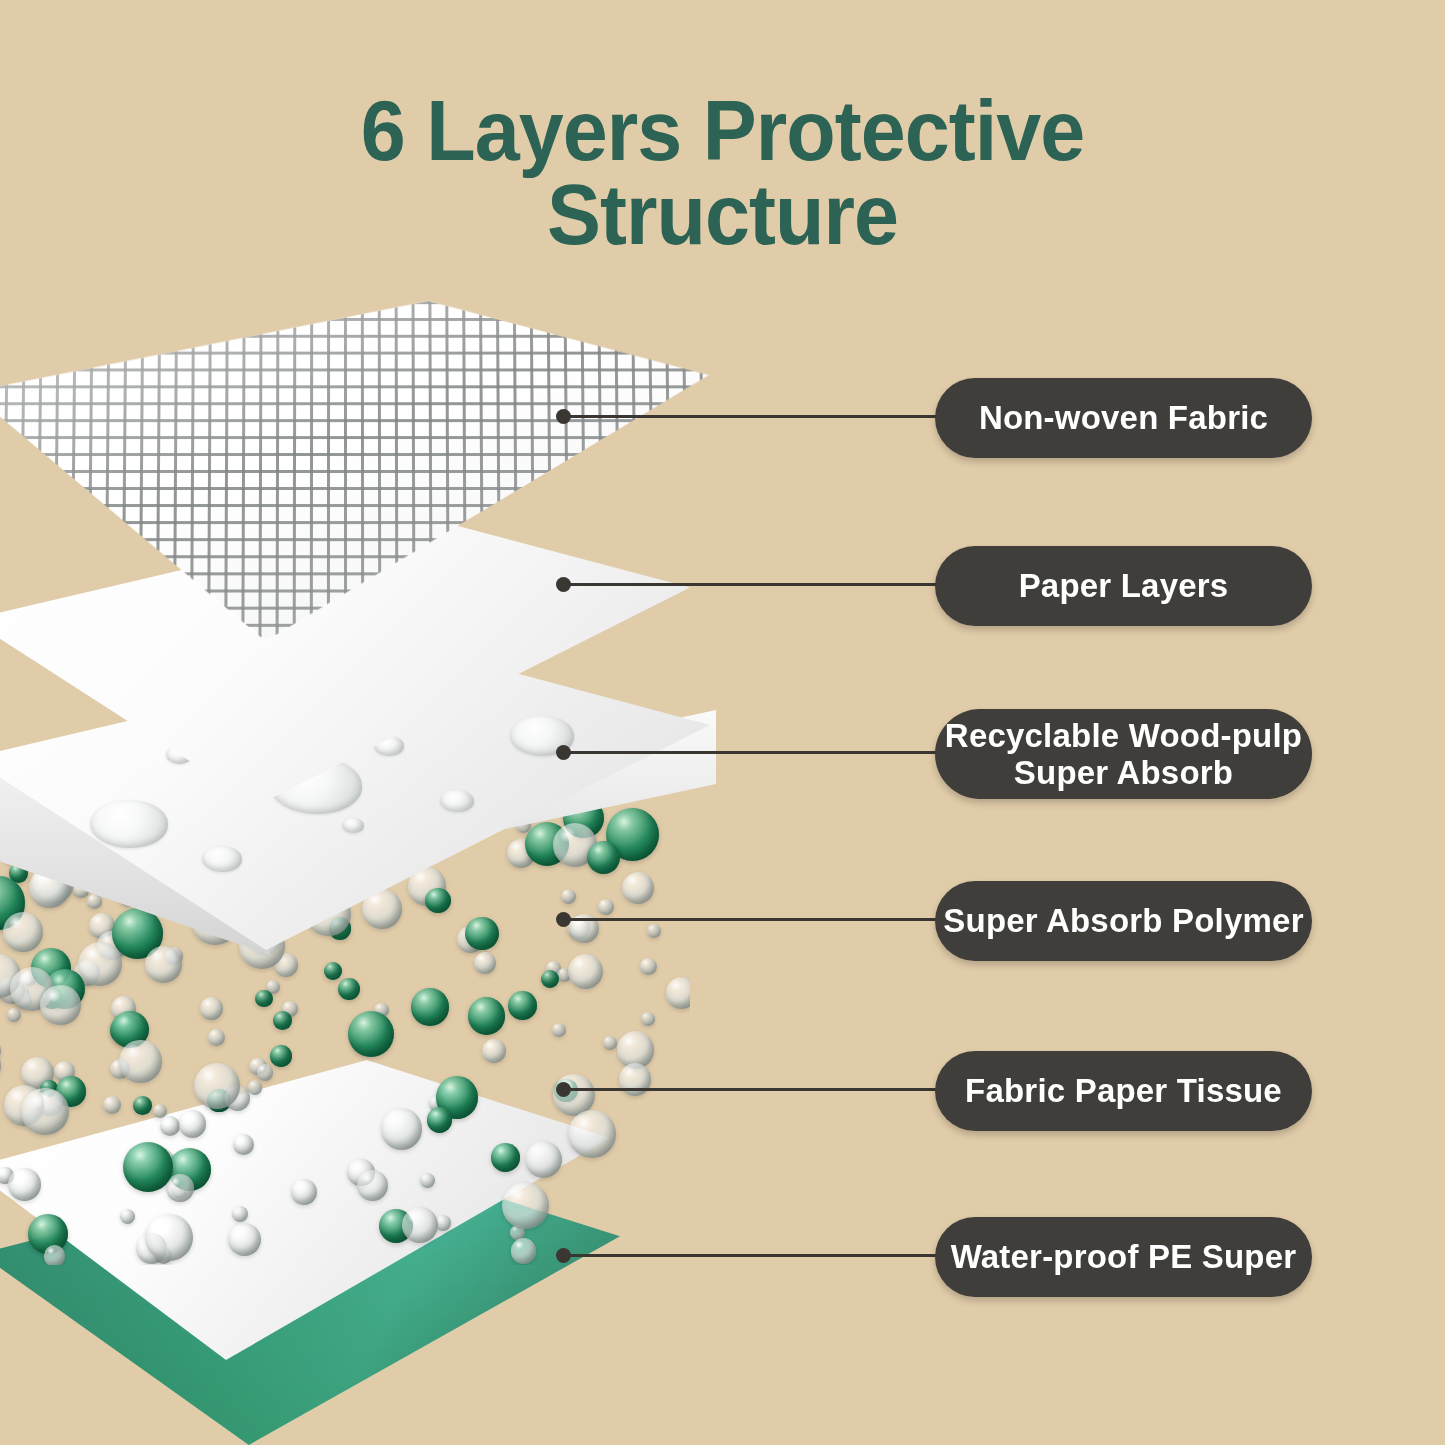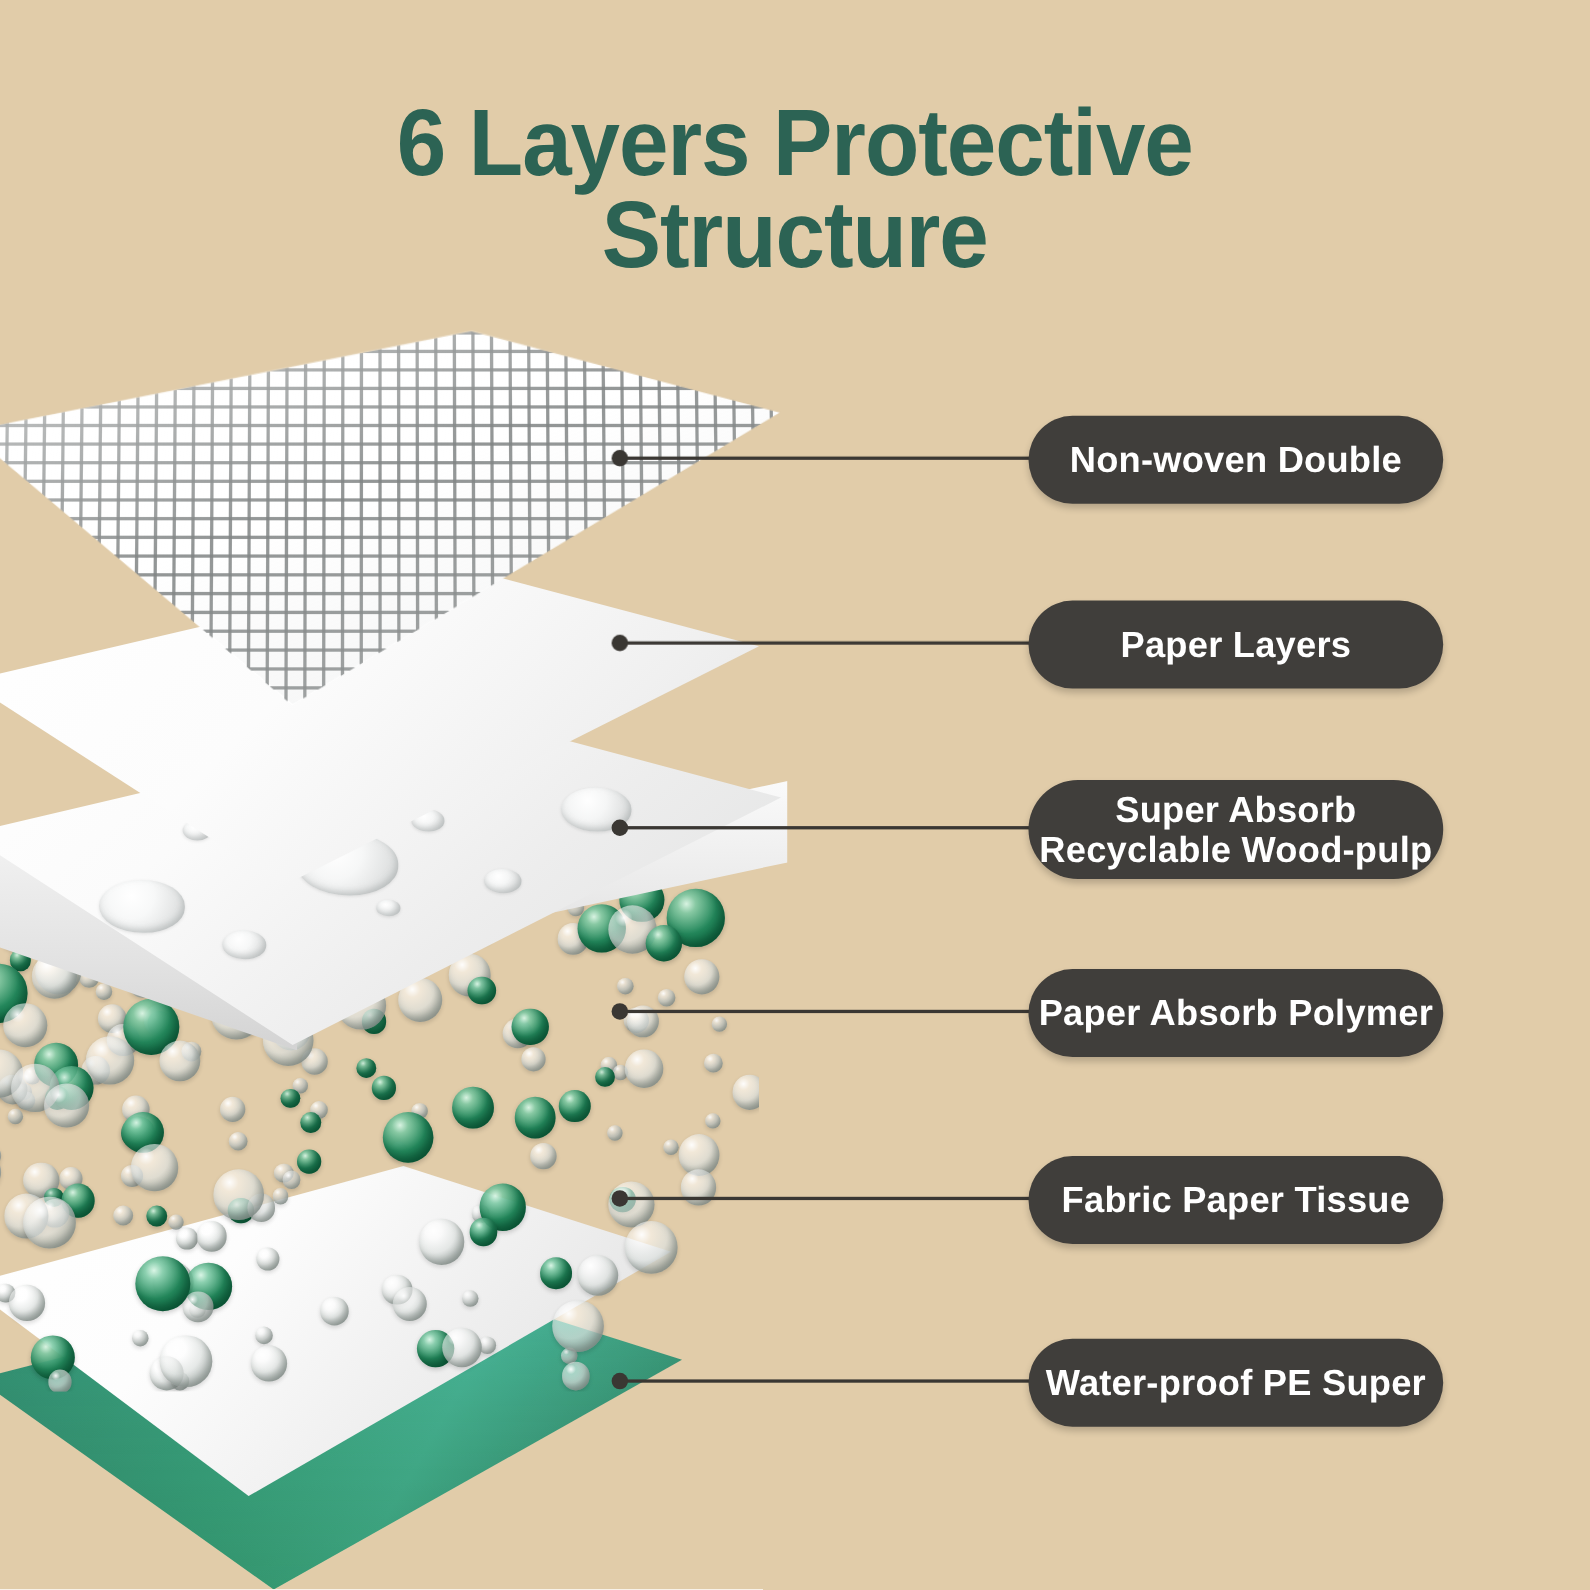--- a/index.html
+++ b/index.html
@@ -458,43 +458,43 @@
     <div class="layer mesh"></div>
     <div class="layer mesh-sheen"></div>
 
   </div>
 
   <div id="callout-root">
       <div class="leader" style="left: 569px; top: 415px; width: 380px;"></div>
       <div class="leader-dot" style="left: 556px; top: 409px;"></div>
       <div class="pill" style="left: 935px; top: 378px; width: 377px; height: 80px;">
         <div>
-          <span class="pl">Non-woven Double</span>
+          <span class="pl">Non-woven Fabric</span>
         </div>
       </div>
       <div class="leader" style="left: 569px; top: 583px; width: 380px;"></div>
       <div class="leader-dot" style="left: 556px; top: 577px;"></div>
       <div class="pill" style="left: 935px; top: 546px; width: 377px; height: 80px;">
         <div>
           <span class="pl">Paper Layers</span>
         </div>
       </div>
       <div class="leader" style="left: 569px; top: 751px; width: 380px;"></div>
       <div class="leader-dot" style="left: 556px; top: 745px;"></div>
       <div class="pill" style="left: 935px; top: 709px; width: 377px; height: 90px;">
         <div>
+          <span class="pl">Recyclable Wood-pulp</span>
           <span class="pl">Super Absorb</span>
-          <span class="pl">Recyclable Wood-pulp</span>
         </div>
       </div>
       <div class="leader" style="left: 569px; top: 918px; width: 380px;"></div>
       <div class="leader-dot" style="left: 556px; top: 912px;"></div>
       <div class="pill" style="left: 935px; top: 881px; width: 377px; height: 80px;">
         <div>
-          <span class="pl">Paper Absorb Polymer</span>
+          <span class="pl">Super Absorb Polymer</span>
         </div>
       </div>
       <div class="leader" style="left: 569px; top: 1088px; width: 380px;"></div>
       <div class="leader-dot" style="left: 556px; top: 1082px;"></div>
       <div class="pill" style="left: 935px; top: 1051px; width: 377px; height: 80px;">
         <div>
           <span class="pl">Fabric Paper Tissue</span>
         </div>
       </div>
       <div class="leader" style="left: 569px; top: 1254px; width: 380px;"></div>

